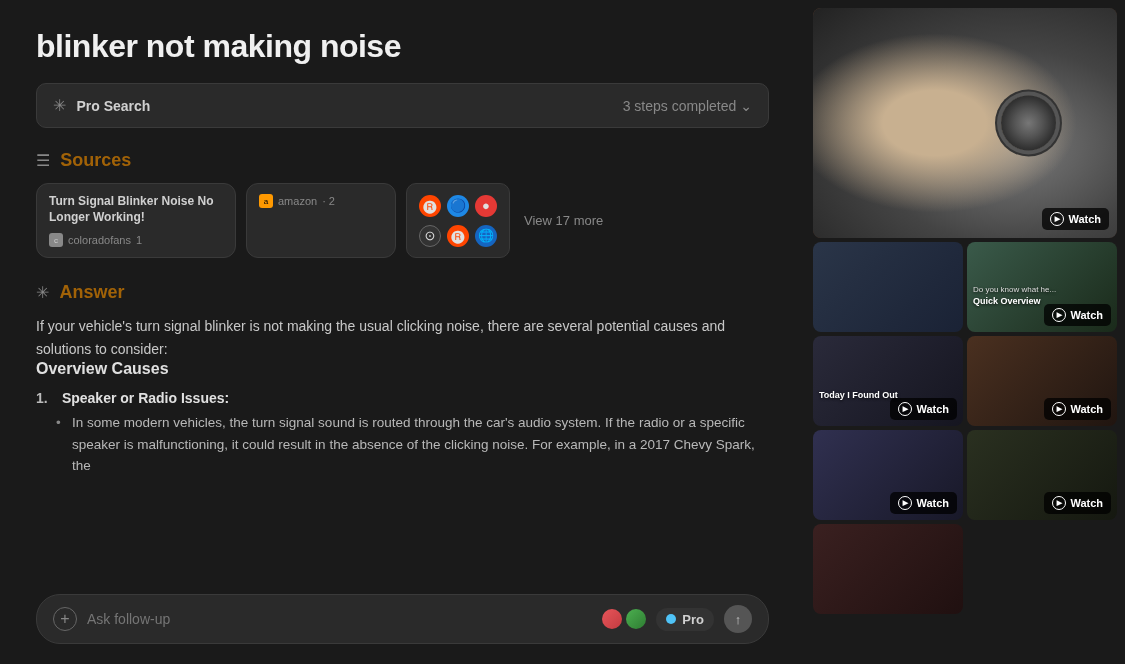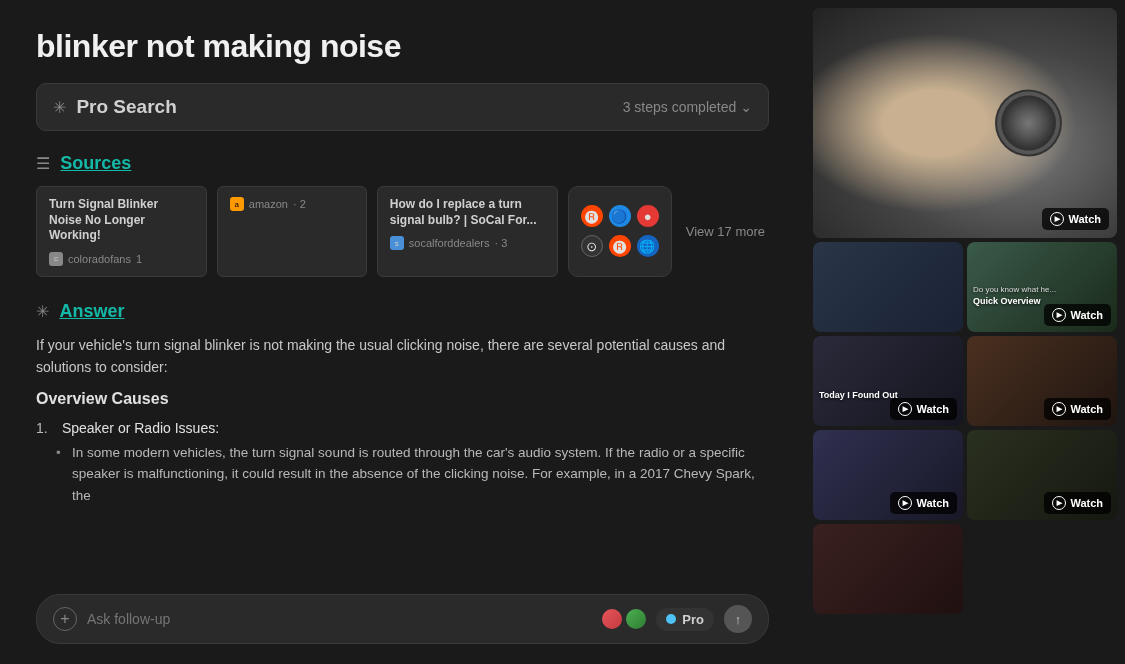--- a/index.html
+++ b/index.html
@@ -44,21 +44,21 @@
     .pro-search-left {
       display: flex;
       align-items: center;
       gap: 10px;
     }
     .pro-search-icon {
       color: #888;
       font-size: 16px;
     }
     .pro-search-label {
-      font-size: 19px;
+      font-size: 14px;
       font-weight: 600;
       color: #d0d0d0;
     }
     .pro-search-right {
       display: flex;
       align-items: center;
       gap: 4px;
       color: #888;
       font-size: 14px;
     }
@@ -74,36 +74,35 @@
       gap: 10px;
       margin-bottom: 12px;
     }
     .section-icon {
       color: #888;
       font-size: 16px;
     }
     .section-title {
       font-size: 18px;
       font-weight: 700;
-      color: #14b8a6;
-      text-decoration: underline;
+      color: #a16207;
     }
 
     .sources-row {
       display: flex;
       gap: 10px;
       align-items: stretch;
       margin-bottom: 24px;
       flex-wrap: nowrap;
     }
 
     .source-card {
       background: #2a2a2a;
       border: 1px solid #3a3a3a;
-      border-radius: 6px;
+      border-radius: 12px;
       padding: 10px 12px;
       min-width: 150px;
       max-width: 200px;
       cursor: pointer;
     }
     .source-card-title {
       font-size: 12px;
       font-weight: 600;
       color: #d0d0d0;
       margin-bottom: 8px;
@@ -168,34 +167,34 @@
 
     
     .answer-section {
       flex: 1;
       overflow: hidden;
     }
     .answer-body {
       font-size: 14px;
       color: #c8c8c8;
       line-height: 1.6;
-      margin-bottom: 11px;
+      margin-bottom: 0;
     }
     .potential-causes-title {
       font-size: 16px;
       font-weight: 700;
       color: #e0e0e0;
       margin-bottom: 12px;
     }
     .cause-item {
       margin-bottom: 8px;
     }
     .cause-title {
       font-size: 14px;
-      font-weight: 400;
+      font-weight: 700;
       color: #e0e0e0;
       margin-bottom: 6px;
       padding-left: 0;
     }
     .cause-number {
       display: inline-block;
       width: 22px;
       font-size: 14px;
       color: #bbb;
     }
@@ -405,28 +404,20 @@
     </div>
 
     <div class="source-card">
       <div class="source-card-meta">
         <div class="source-avatar amazon">a</div>
         <span>amazon</span>
         <span>· 2</span>
       </div>
     </div>
 
-    <div class="source-card">
-      <div class="source-card-title">How do I replace a turn signal bulb? | SoCal For...</div>
-      <div class="source-card-meta">
-        <div class="source-avatar socal">s</div>
-        <span>socalforddealers</span>
-        <span>· 3</span>
-      </div>
-    </div>
 
     <div class="emoji-sources">
       <div class="emoji-row">
         <div class="emoji-icon" style="background:#ff4500;">🅡</div>
         <div class="emoji-icon" style="background:#1e88e5;">🔵</div>
         <div class="emoji-icon" style="background:#e53935;">●</div>
       </div>
       <div class="emoji-row">
         <div class="emoji-icon" style="background:#333; border:1px solid #666;">⊙</div>
         <div class="emoji-icon" style="background:#ff4500;">🅡</div>

